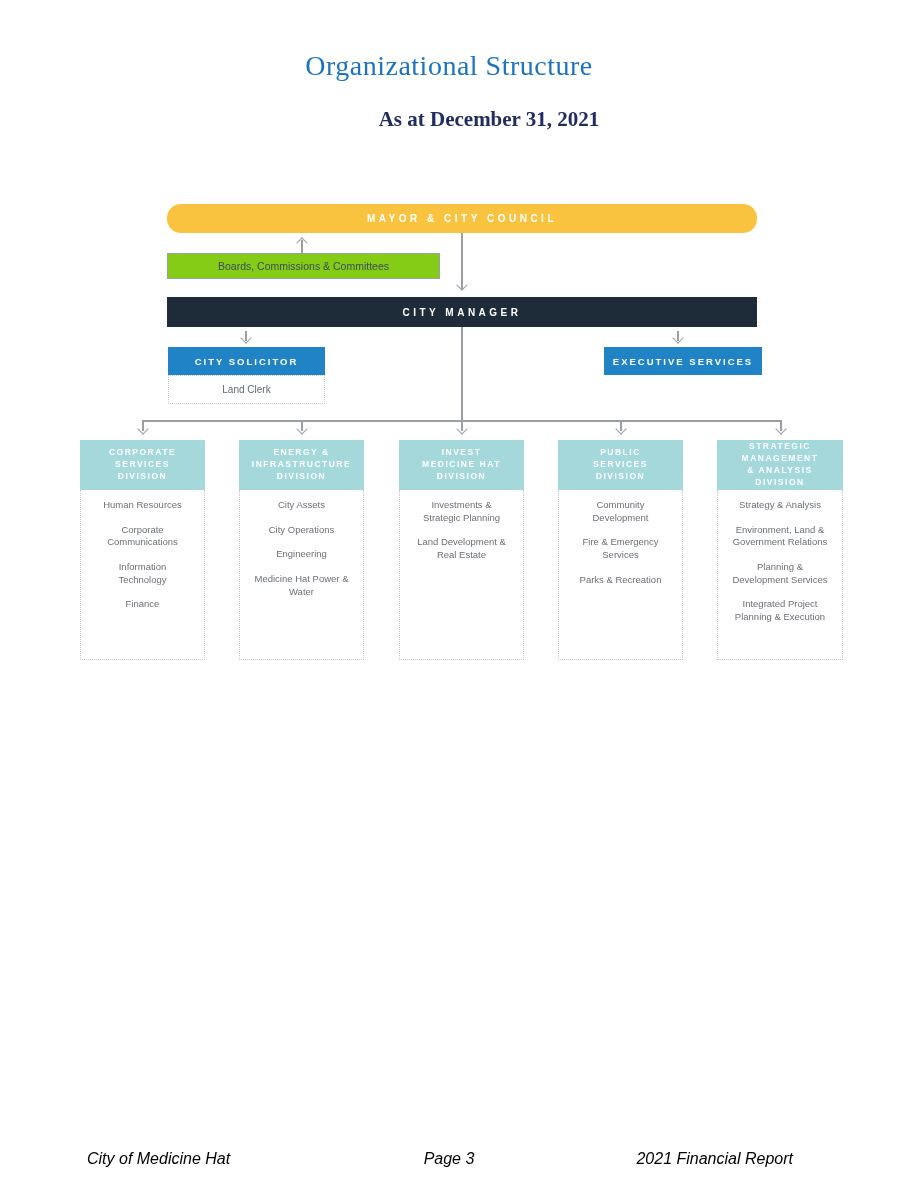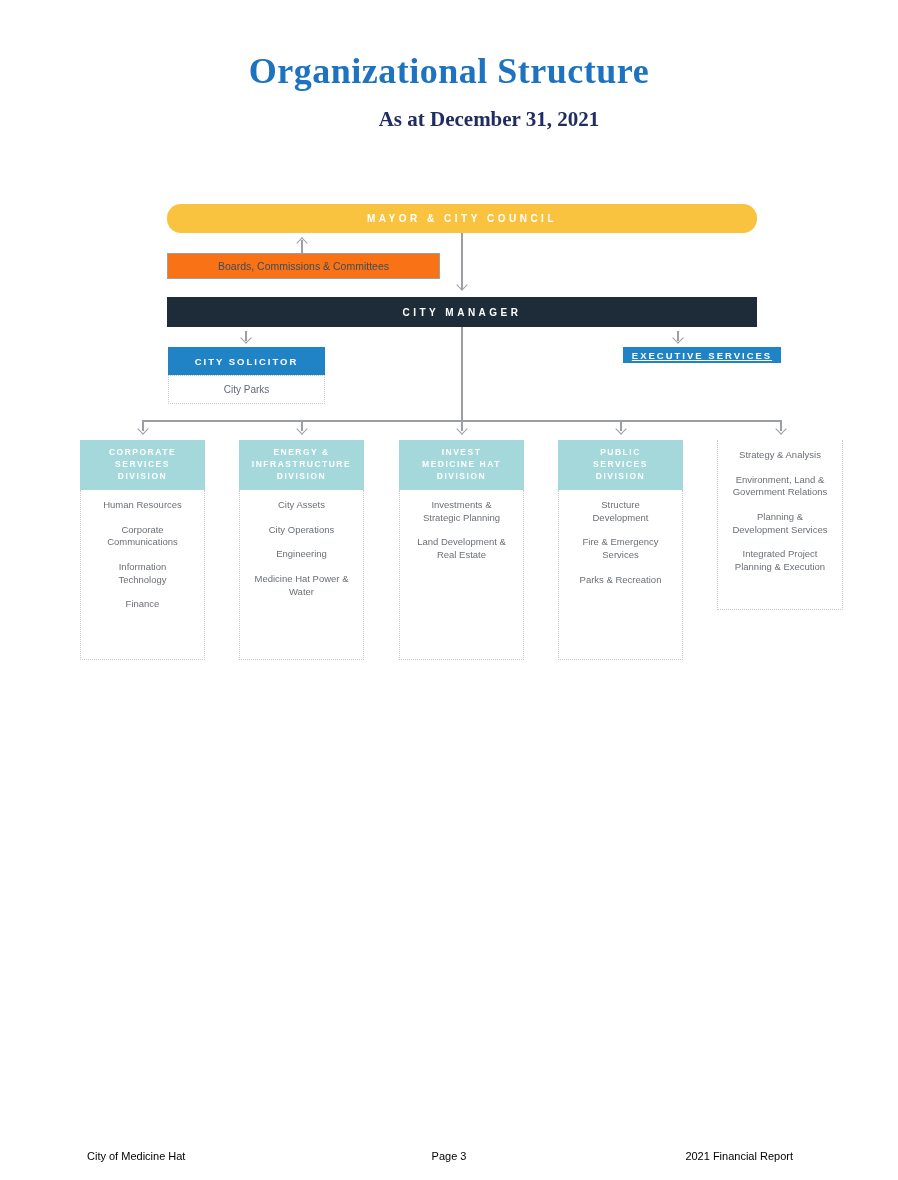--- a/index.html
+++ b/index.html
@@ -22,21 +22,21 @@
     position:relative;
     width:898px;height:1180px;
     background:#ffffff;
     font-family:"Liberation Sans",sans-serif;
     overflow:hidden;
   }
   .page-title{
     position:absolute;top:50px;left:0;width:100%;
     text-align:center;
     font-family:"Liberation Serif",serif;
-    font-size:36px;font-weight:bold;
+    font-size:28px;font-weight:normal;
     color:var(--title-blue);
     letter-spacing:0.5px;
   }
   .page-subtitle{
     position:absolute;top:107px;left:0;width:100%;
     text-align:center;
     font-family:"Liberation Serif",serif;
     font-size:21px;font-weight:bold;
     color:var(--subtitle-navy);
     margin-left:40px;
@@ -47,29 +47,29 @@
     background:var(--yellow);
     color:#ffffff;font-size:10px;font-weight:bold;letter-spacing:3.5px;border-radius:14px;
   }
   .bar-manager{
     left:167px;top:297px;width:590px;height:30px;
     background:var(--navy);
     color:#ffffff;font-size:10px;font-weight:bold;letter-spacing:3.5px;
   }
   .box-boards{
     left:167px;top:253px;width:273px;height:26px;
-    background:#f97316;border:1px solid var(--box-border);
+    background:#84cc16;border:1px solid var(--box-border);
     color:var(--boards-text);font-size:10.5px;
   }
   .box-blue{
     background:var(--blue);
     color:#ffffff;font-size:9.5px;font-weight:bold;letter-spacing:2px;
   }
   .box-solicitor{left:168px;top:347px;width:157px;height:28px;text-align:right;}
-  .box-executive{left:623px;top:347px;width:158px;height:16px;text-decoration:underline;}
+  .box-executive{left:604px;top:347px;width:158px;height:28px;}
   .box-clerk{
     left:168px;top:375px;width:157px;height:29px;
     background:#ffffff;border:1px dotted var(--dotted);
     color:var(--clerk-text);font-size:10px;
   }
   
   .vline{position:absolute;width:1.5px;background:var(--connector);}
   .hline{position:absolute;height:1.5px;background:var(--connector);}
   .chev{position:absolute;width:8px;height:8px;}
   .chev-down{border-right:1.5px solid var(--connector);border-bottom:1.5px solid var(--connector);transform:rotate(45deg);}
@@ -94,41 +94,41 @@
     border-bottom:1px dotted var(--dotted);
     padding-top:9px;
   }
   .division-item{
     max-width:96px;margin:0 auto 12px;
     text-align:center;color:var(--item-gray);
     font-size:9.5px;line-height:1.33;
   }
   .footer{
     position:absolute;left:0;top:1150px;width:898px;height:16px;
-    font-size:11px;color:#000000;
+    font-size:16px;color:#000000;font-style:italic;
   }
   .footer .f-left{position:absolute;left:87px;}
   .footer .f-center{position:absolute;left:0;width:100%;text-align:center;}
   .footer .f-right{position:absolute;right:105px;}
 </style>
 </head>
 <body>
 
 <div class="page">
 
   <div class="page-title">Organizational Structure</div>
   <div class="page-subtitle">As at December 31, 2021</div>
 
   <div>
 
     <div class="box bar-mayor">MAYOR &amp; CITY COUNCIL</div>
     <div class="box box-boards">Boards, Commissions &amp; Committees</div>
     <div class="box bar-manager">CITY MANAGER</div>
     <div class="box box-blue box-solicitor">CITY SOLICITOR</div>
-    <div class="box box-clerk">City Parks</div>
+    <div class="box box-clerk">Land Clerk</div>
     <div class="box box-blue box-executive">EXECUTIVE SERVICES</div>
 
     <div class="vline" style="left:301px;top:240px;height:13px;"></div>
     <div class="chev chev-up" style="left:298px;top:239px;"></div>
 
     <div class="vline" style="left:461px;top:233px;height:56px;"></div>
     <div class="chev chev-down" style="left:458px;top:281px;"></div>
 
     <div class="vline" style="left:245px;top:331px;height:10px;"></div>
     <div class="chev chev-down" style="left:242px;top:334px;"></div>
@@ -182,27 +182,30 @@
         <div class="division-item">Investments &amp; Strategic Planning</div>
         <div class="division-item">Land Development &amp; Real Estate</div>
       </div>
     </div>
 
     <div class="division" style="left:558px;">
       <div class="div-head pad-a">
         <span class="head-label">PUBLIC SERVICES DIVISION</span>
       </div>
       <div class="div-body">
-        <div class="division-item">Structure Development</div>
+        <div class="division-item">Community Development</div>
         <div class="division-item">Fire &amp; Emergency Services</div>
         <div class="division-item">Parks &amp; Recreation</div>
       </div>
     </div>
 
     <div class="division" style="left:717px;width:126px;">
+      <div class="div-head pad-d">
+        <span class="head-label">STRATEGIC MANAGEMENT &amp; ANALYSIS DIVISION</span>
+      </div>
       <div class="div-body">
         <div class="division-item">Strategy &amp; Analysis</div>
         <div class="division-item">Environment, Land &amp; Government Relations</div>
         <div class="division-item">Planning &amp; Development Services</div>
         <div class="division-item">Integrated Project Planning &amp; Execution</div>
       </div>
     </div>
 
   </div>
 

